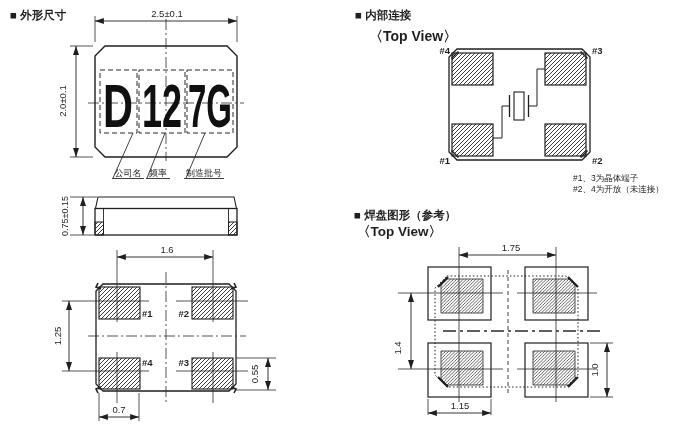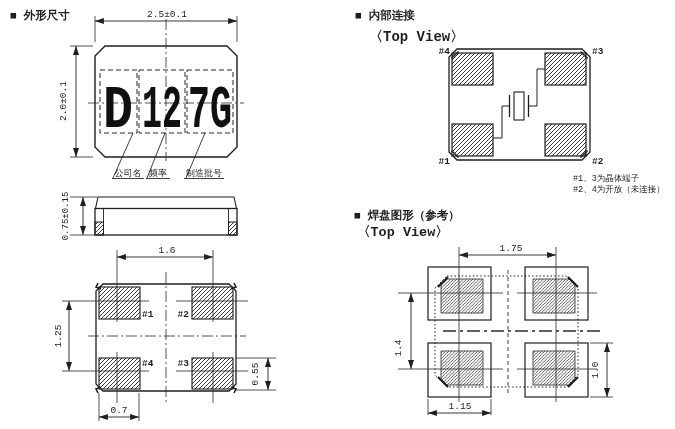--- a/index.html
+++ b/index.html
@@ -1,18 +1,18 @@
 <!DOCTYPE html>
 <html><head>
 <meta charset="utf-8">
 <style>
   html,body{margin:0;padding:0;background:#fff;}
   .stage{
     position:relative;width:675px;height:429px;background:#ffffff;overflow:hidden;
-    font-family:Liberation Mono, monospace;
+    font-family:Liberation Sans, sans-serif;
   }
   svg text{fill:#1f1f1f;}
   .title{font-size:11.5px;font-weight:bold;}
   .subtitle{font-size:14px;font-weight:bold;}
   .subtitle2{font-size:13.5px;font-weight:bold;}
   .dim{font-size:9.5px;}
   .dimsmall{font-size:9px;}
   .padlbl{font-size:9.5px;font-weight:bold;}
   .note{font-size:8.5px;}
   .cjk{font-size:9px;}

